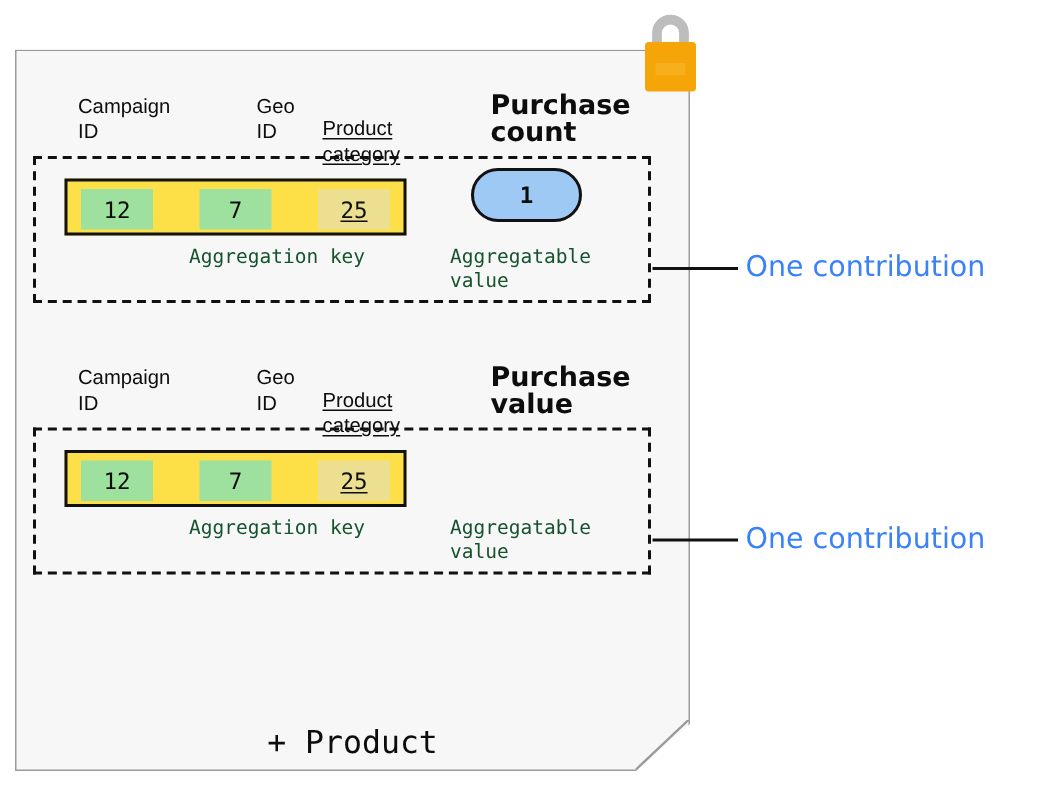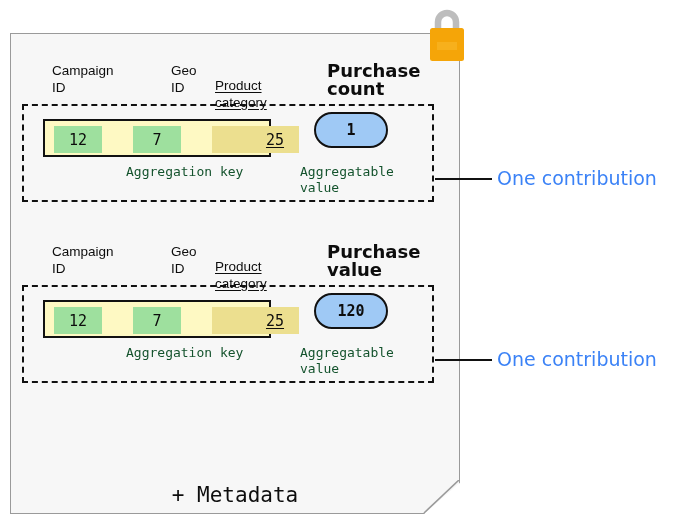--- a/index.html
+++ b/index.html
@@ -96,37 +96,37 @@
     box-sizing: border-box;
   }
 
   .key-row {
     position: absolute;
     left: 19px;
     top: 13px;
     width: 228px;
     height: 38px;
     border: 2.5px solid #111111;
-    background: #fef9c3;
+    background: #fde047;
     box-sizing: border-box;
   }
   .cell {
     position: absolute;
     top: 5px;
     height: 27px;
     display: flex;
     align-items: center;
     justify-content: center;
     font-family: "DejaVu Sans Mono", "Liberation Mono", monospace;
     font-size: 15px;
     color: #0d0d0d;
   }
   .cell-campaign { left: 9px;   width: 48px; background: #9ee09e; }
   .cell-geo      { left: 88px;  width: 48px; background: #9ee09e; }
-  .cell-product  { left: 167px; width: 48px; background: #ecdf8f; padding-left: 39px; }
+  .cell-product  { left: 167px; width: 48px; background: #ecdf8f; }
   .cell-product span {
     text-decoration: underline;
     text-underline-offset: 2px;
   }
 
   .pill {
     position: absolute;
     left: 290px;
     top: 6px;
     width: 74px;
@@ -254,26 +254,25 @@
   <div class="dashed-box">
 
     <div class="key-row">
       <div class="cell cell-campaign">12</div>
       <div class="cell cell-geo">7</div>
       <div class="cell cell-product">
         <span>25</span>
       </div>
     </div>
 
-    <div class="pill">120</div>
 
     <div class="annot annot-key">Aggregation key</div>
     <div class="annot annot-value">Aggregatable
 value</div>
   </div>
 </div>
 
 <div class="leader leader-2"></div>
 <div class="outside-label label-2">One contribution</div>
 
 <div class="doc-wrap" style="pointer-events:none;background:none;border:none;">
-  <div class="metadata">+ Metadata</div>
+  <div class="metadata">+ Product</div>
 </div>
 
 </body></html>

